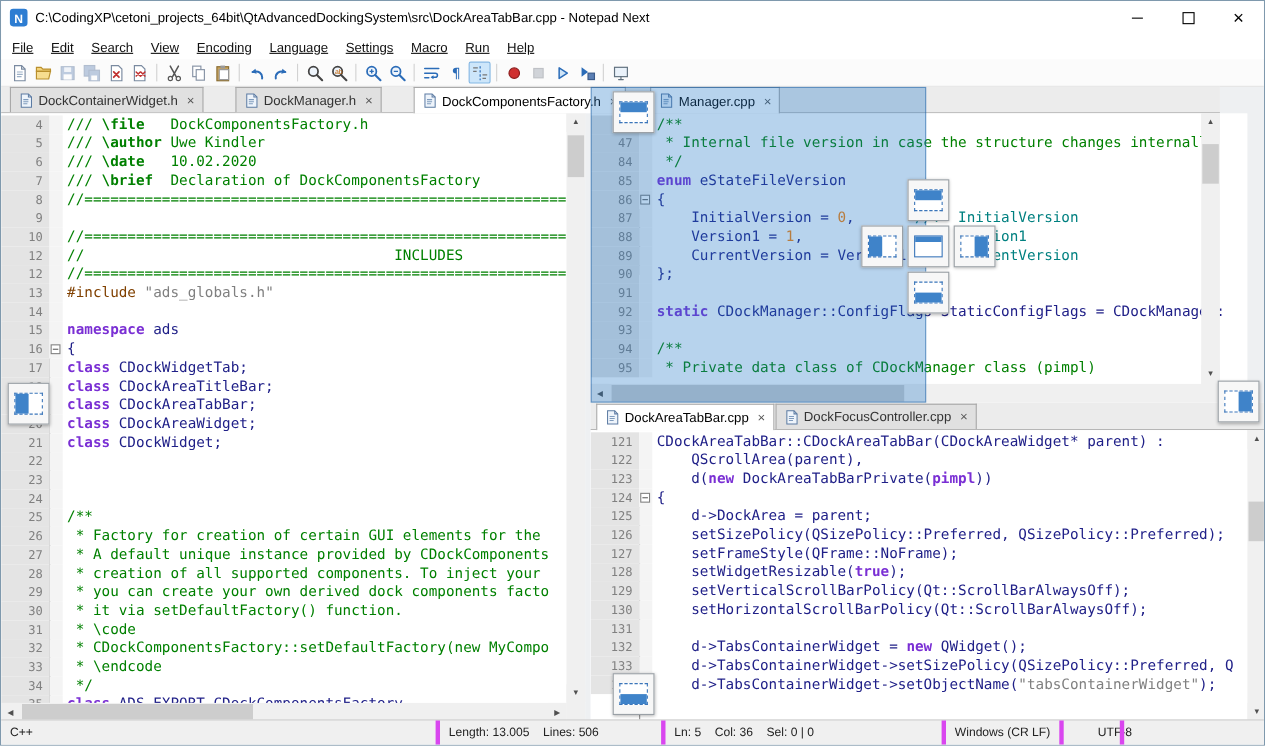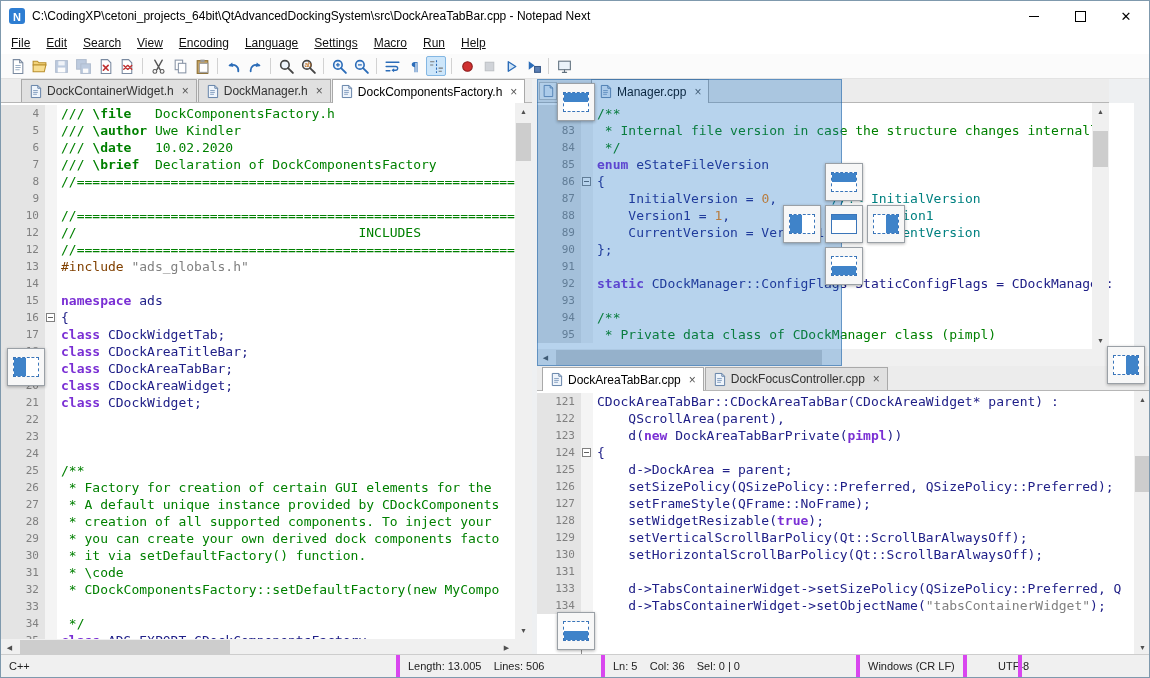--- a/index.html
+++ b/index.html
@@ -33,21 +33,21 @@
   #rt-pane{left:536px;top:0;width:572px;height:287px;}
   #br-pane{left:536px;top:287px;width:614px;height:290px;}
 
   
   .tabbar{position:absolute;left:0;top:0;right:0;height:24px;background:#ececec;border-bottom:1px solid #b6b6b6;display:flex;align-items:flex-end;box-sizing:border-box;}
   .tabs{display:flex;height:24px;align-items:flex-end;}
   .tab{display:inline-flex;align-items:center;gap:5px;height:23px;padding:0 7px;font-size:12px;color:#333;background:#e0e0e0;border:1px solid #a9a9a9;border-bottom:none;box-sizing:border-box;white-space:nowrap;margin-right:1px;}
   .tab.active{background:#fff;color:#000;height:24px;margin-bottom:-1px;position:relative;z-index:2;}
   .tab-icon{display:inline-flex;width:13px;height:15px;}
   .tab-close{font-size:12px;color:#555;margin-left:3px;line-height:1;}
-  #lp-tabs{margin-left:20px;}
+  #lp-tabs{margin-left:8px;gap:28px;}
   #br-tabs{margin-left:5px;}
   #rt-tabs{margin-left:54px;}
   .mini-doc{position:absolute;left:2px;top:3px;width:18px;height:18px;background:#f8f8f8;border:1px solid #c0c0c0;display:flex;align-items:center;justify-content:center;box-sizing:border-box;}
 
   
   .editor{position:absolute;background:#fff;overflow:hidden;font-family:"DejaVu Sans Mono","Liberation Mono",monospace;font-size:13px;padding-top:2px;box-sizing:border-box;}
   #lp-editor{left:0;top:24px;width:514px;height:536px;}
   #rt-editor{left:0;top:24px;width:597px;height:246px;}
   #br-editor{left:0;top:25px;width:597px;height:265px;}
   .code-row{display:flex;height:17px;line-height:17px;}
@@ -478,20 +478,21 @@
             <span class="code"><span class="tok-c"> * \code</span></span>
           </div>
           <div class="code-row">
             <span class="ln">32</span>
             <span class="fold-col"></span>
             <span class="code"><span class="tok-c"> * CDockComponentsFactory::setDefaultFactory(new MyCompo</span></span>
           </div>
           <div class="code-row">
             <span class="ln">33</span>
             <span class="fold-col"></span>
+            <span class="code"><span class="tok-c"> * \endcode</span></span>
           </div>
           <div class="code-row">
             <span class="ln">34</span>
             <span class="fold-col"></span>
             <span class="code"><span class="tok-c"> */</span></span>
           </div>
           <div class="code-row">
             <span class="ln">35</span>
             <span class="fold-col"></span>
             <span class="code"><span class="tok-k">class</span><span class="tok-t"> ADS_EXPORT CDockComponentsFactory</span></span>
@@ -533,21 +534,21 @@
           </div>
       </div>
       <div class="editor" id="rt-editor">
         <div class="fold-vline" style="top:87px;height:60px;"></div>
       <div class="code-row">
             <span class="ln">82</span>
             <span class="fold-col"></span>
             <span class="code"><span class="tok-c">/**</span></span>
           </div>
           <div class="code-row">
-            <span class="ln">83</span>
+            <span class="ln">47</span>
             <span class="fold-col"></span>
             <span class="code"><span class="tok-c"> * Internal file version in case the structure changes internally</span></span>
           </div>
           <div class="code-row">
             <span class="ln">84</span>
             <span class="fold-col"></span>
             <span class="code"><span class="tok-c"> */</span></span>
           </div>
           <div class="code-row">
             <span class="ln">85</span>
@@ -703,20 +704,25 @@
             <span class="ln">130</span>
             <span class="fold-col"></span>
             <span class="code"><span class="tok-t">    setHorizontalScrollBarPolicy(Qt::ScrollBarAlwaysOff);</span></span>
           </div>
           <div class="code-row">
             <span class="ln">131</span>
             <span class="fold-col"></span>
             <span class="code"></span>
           </div>
           <div class="code-row">
+            <span class="ln">132</span>
+            <span class="fold-col"></span>
+            <span class="code"><span class="tok-t">    d-&gt;TabsContainerWidget = </span><span class="tok-k">new</span><span class="tok-t"> QWidget();</span></span>
+          </div>
+          <div class="code-row">
             <span class="ln">133</span>
             <span class="fold-col"></span>
             <span class="code"><span class="tok-t">    d-&gt;TabsContainerWidget-&gt;setSizePolicy(QSizePolicy::Preferred, Q</span></span>
           </div>
           <div class="code-row">
             <span class="ln">134</span>
             <span class="fold-col"></span>
             <span class="code"><span class="tok-t">    d-&gt;TabsContainerWidget-&gt;setObjectName(</span><span class="tok-s">"tabsContainerWidget"</span><span class="tok-t">);</span></span>
           </div>
         </div>

